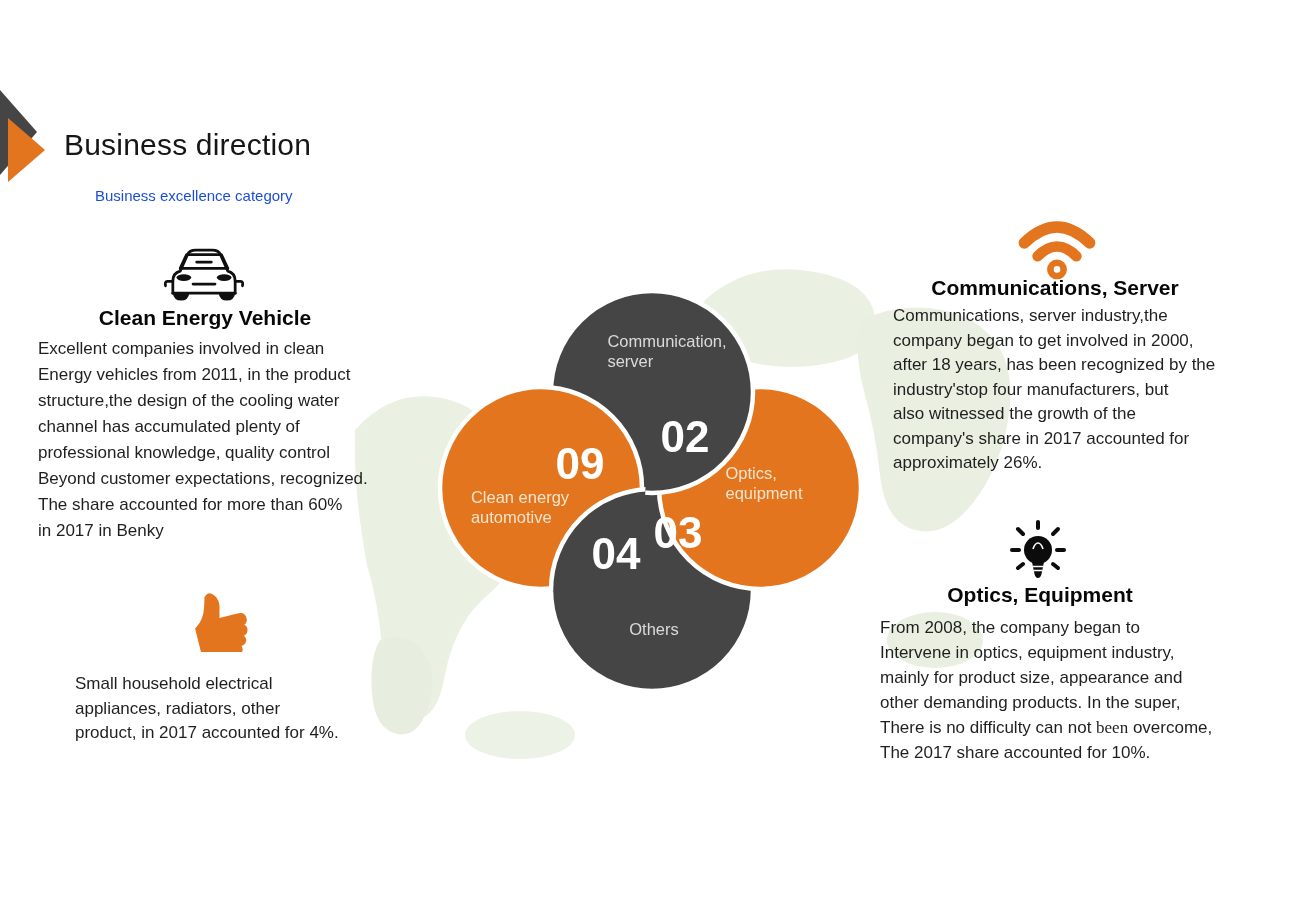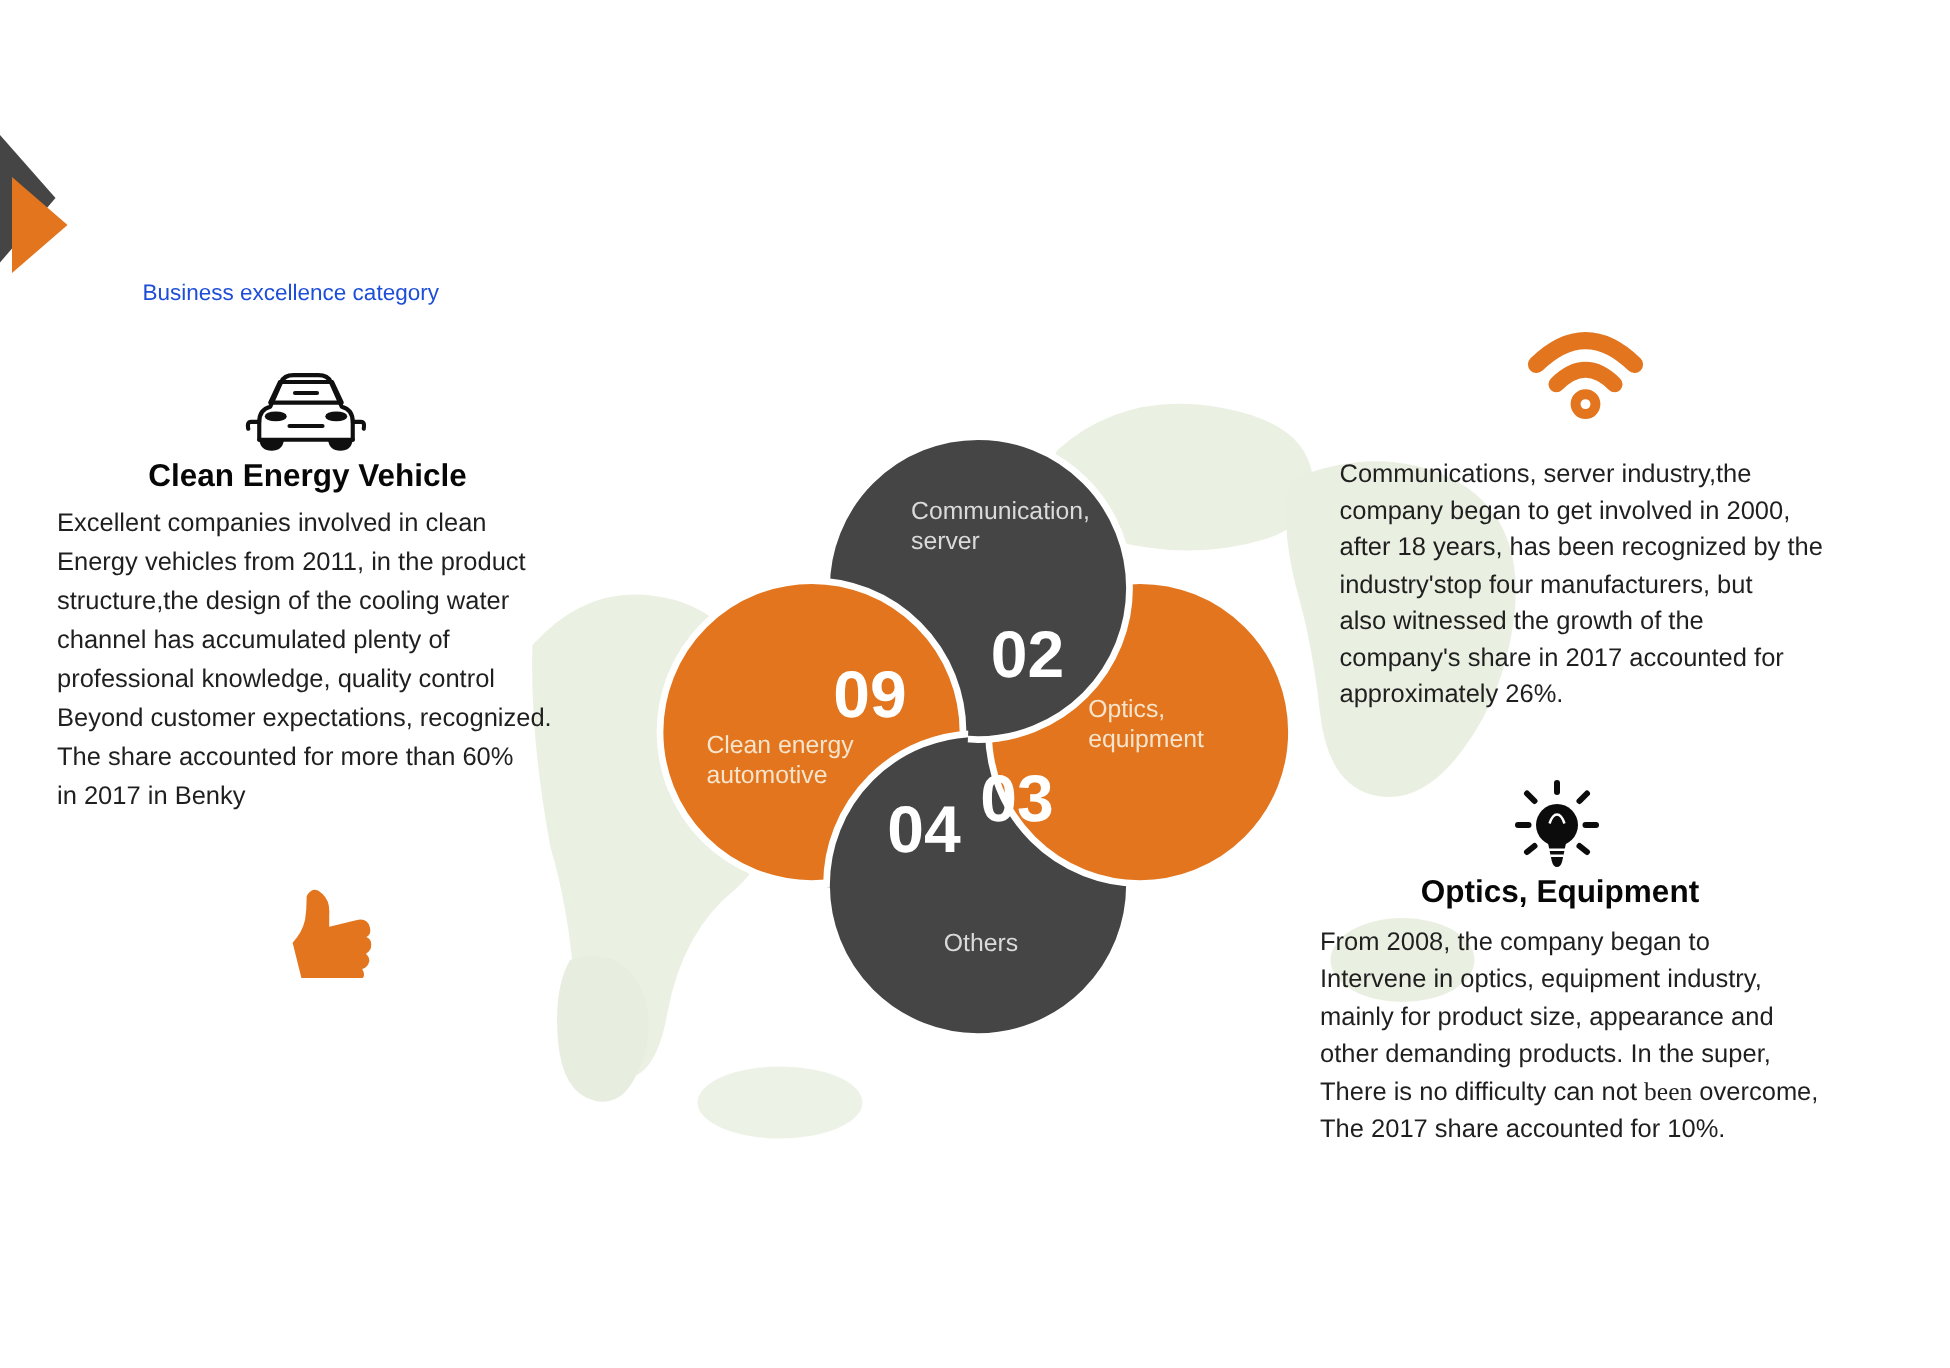--- a/index.html
+++ b/index.html
@@ -54,20 +54,21 @@
       <ellipse cx="935" cy="640" rx="48" ry="28" fill="#E9EFE1"></ellipse>
       <ellipse cx="520" cy="735" rx="55" ry="24" fill="#EDF2E6"></ellipse>
     </g>
   </svg>
 
   <svg class="icon-abs" style="left:0;top:88px" width="52" height="98" viewBox="0 0 52 98" aria-hidden="true">
     <polygon points="0,2 37,44 0,87" fill="#454545"></polygon>
     <polygon points="8,30 45,62 8,94" fill="#E2751D"></polygon>
   </svg>
 
+  <h1 class="title">Business direction</h1>
   <div class="subtitle">Business excellence category</div>
 
   <svg class="icon-abs" style="left:158px;top:240px" width="92" height="66" viewBox="0 0 100 72" aria-hidden="true">
     <g fill="none" stroke="#0f0f0f" stroke-width="3" stroke-linejoin="round" stroke-linecap="round">
       <path d="M16,58 v-13 q0,-9 8,-11 l8,-18 q2,-5 9,-5 h18 q7,0 9,5 l8,18 q8,2 8,11 v13"></path>
       <path d="M31,16 h38 l7,15 h-52 z"></path>
       <path d="M42,24 h16"></path>
       <path d="M16,45 h-6 q-3,0 -2,5"></path>
       <path d="M84,45 h6 q3,0 2,5"></path>
       <path d="M38,48 h24"></path>
@@ -90,31 +91,35 @@
 The share accounted for more than 60%
 in 2017 in Benky</p>
 
   <svg class="icon-abs" style="left:1012px;top:220px" width="90" height="60" viewBox="0 0 100 68" aria-hidden="true">
     <g stroke="#E2751D" fill="none" stroke-linecap="round">
       <path d="M13,26 Q50,-10 87,26" stroke-width="13"></path>
       <path d="M28,41 Q50,19 72,41" stroke-width="12"></path>
       <circle cx="50" cy="56" r="7.5" stroke-width="7.5"></circle>
     </g>
   </svg>
+  <h2 class="sec-heading h-comm">Communications, Server</h2>
   <p class="sec-body b-comm">Communications, server industry,the
 company began to get involved in 2000,
 after 18 years, has been recognized by the
 industry'stop four manufacturers, but
 also witnessed the growth of the
 company's share in 2017 accounted for
  approximately 26%.</p>
 
   <svg class="icon-abs" style="left:181px;top:588px" width="68" height="64" viewBox="0 0 70 62" aria-hidden="true">
     <path fill="#E2751D" transform="rotate(-14 35 31)" d="M30,6 q6,-7 11,1 q4,6 1,15 l-2,8 h19 q8,0 8,7 q0,5 -4,6 q3,2 2,6 q-1,4 -5,5 q2,3 1,5.5 q-2,4 -6,4 q2,7 -5,7 h-21 q-6,0 -10,-4 l-6,-5 v-27 q8,-5 12,-13 q3,-7 5,-15.5 z"></path>
   </svg>
+  <p class="sec-body b-other">Small household electrical
+appliances, radiators, other
+product, in 2017 accounted for 4%.</p>
 
   <svg class="icon-abs" style="left:1006px;top:518px" width="64" height="70" viewBox="0 0 60 70" aria-hidden="true">
     <circle cx="30" cy="32" r="14" fill="#0c0c0c"></circle>
     <path d="M24,44 h12 l-2.5,12 q-1,4 -3.5,4 q-2.5,0 -3.5,-4 z" fill="#0c0c0c"></path>
     <path d="M24.5,48.5 h11 M25.5,52.5 h9" stroke="#ffffff" stroke-width="1.6"></path>
     <path d="M25,31 q2,-6 5,-6 q3,0 5,6" stroke="#ffffff" stroke-width="1.6" fill="none"></path>
     <g stroke="#0c0c0c" stroke-width="4" stroke-linecap="round">
       <path d="M30,10 v-6"></path>
       <path d="M15,16 l-5,-5"></path>
       <path d="M45,16 l5,-5"></path>

